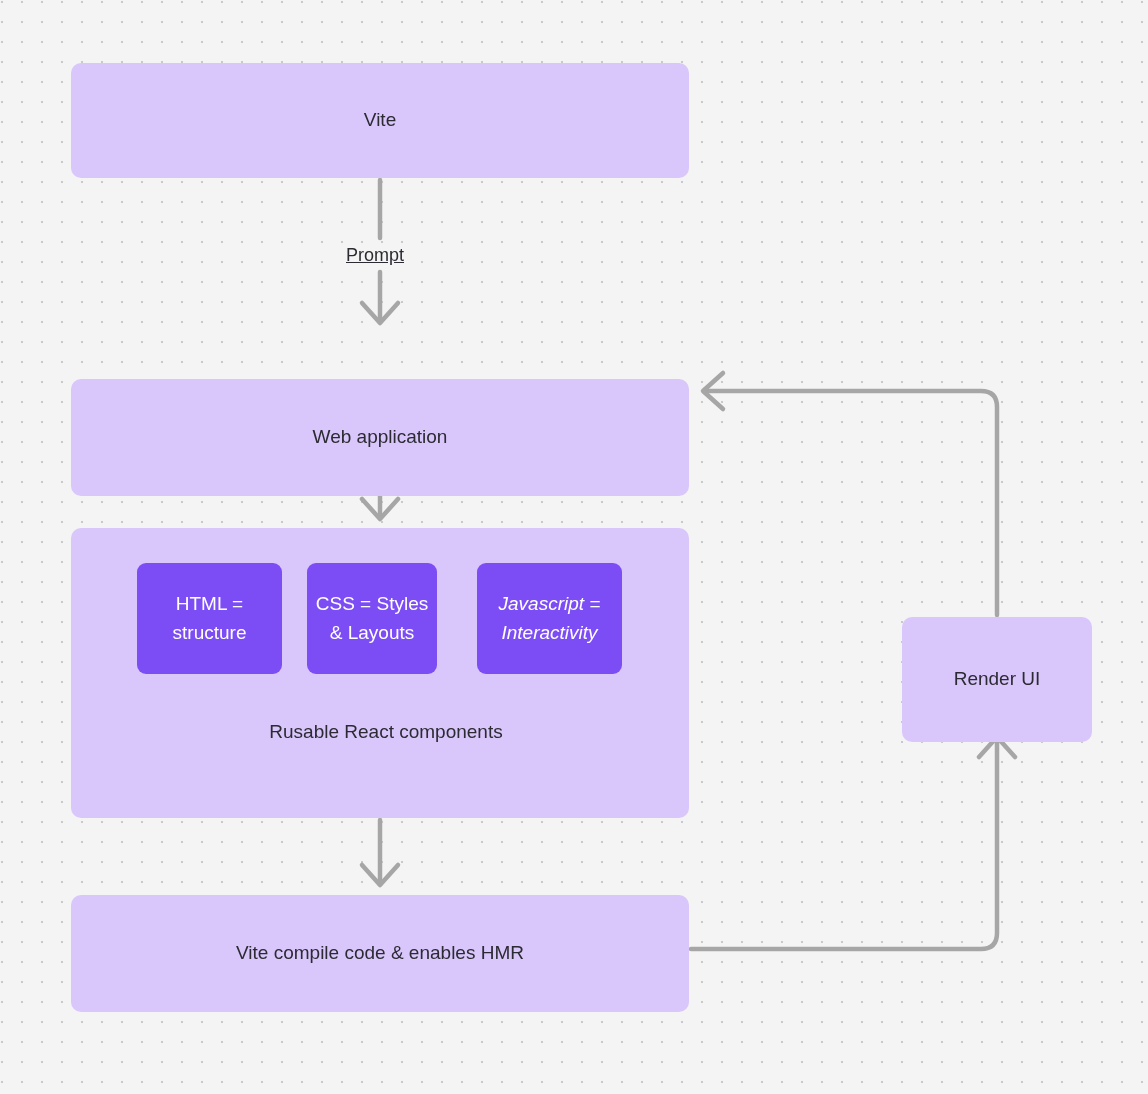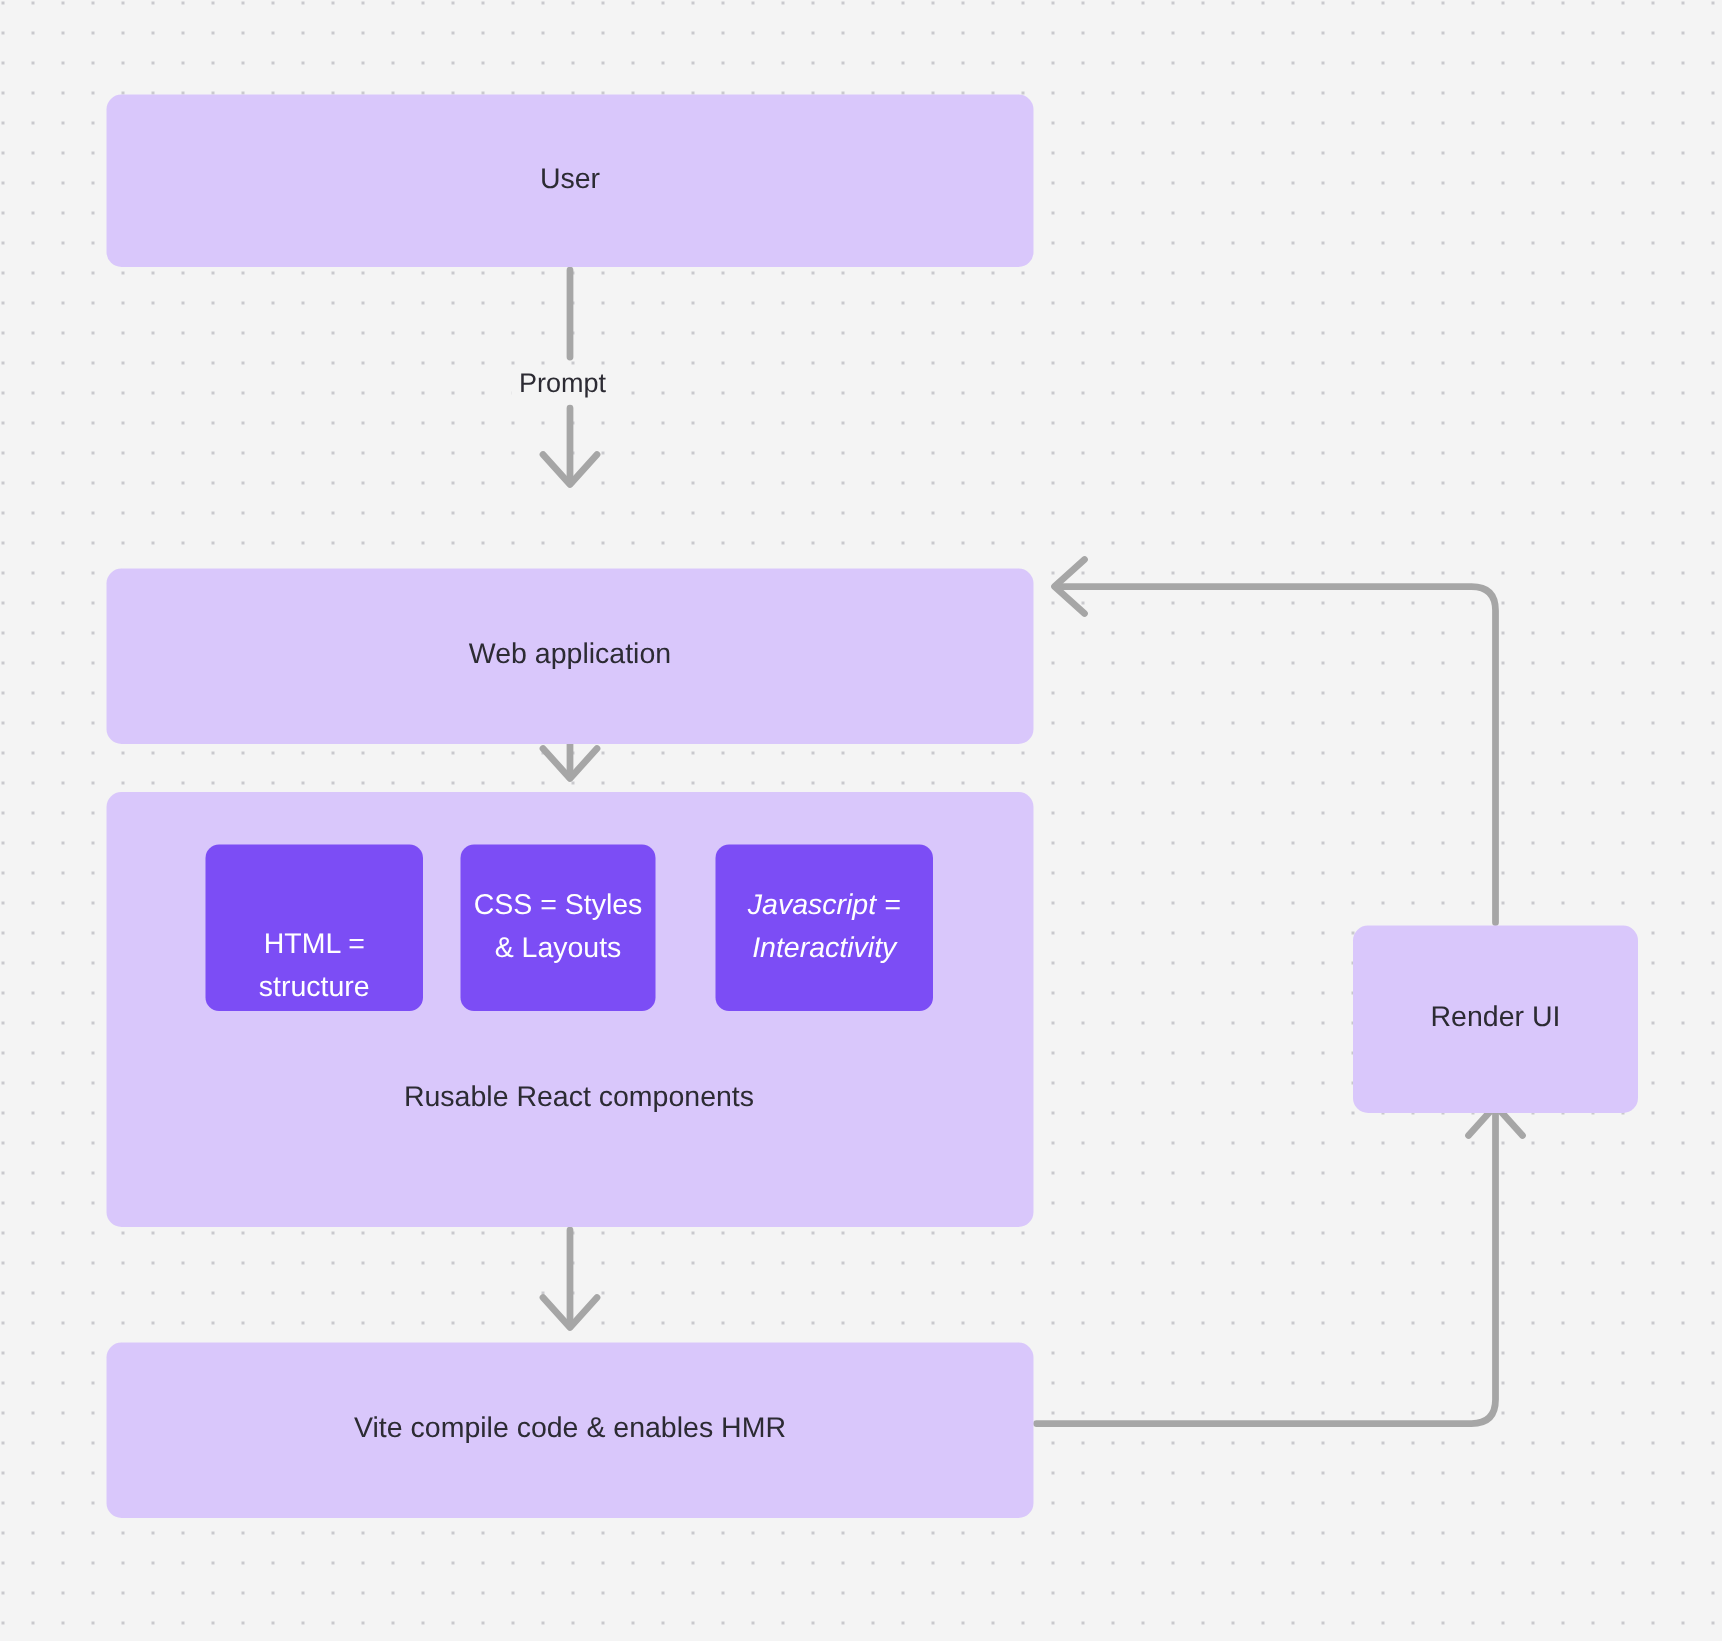--- a/index.html
+++ b/index.html
@@ -90,32 +90,32 @@
       <path d="M979,757 L997,737 L1015,757" stroke="#a6a6a6" stroke-width="4.5" fill="none" stroke-linecap="round" stroke-linejoin="round"></path>
     </g>
 
     <g>
       <path d="M997,615 L997,407 Q997,391 981,391 L708,391" stroke="#a6a6a6" stroke-width="4.5" fill="none" stroke-linecap="round" stroke-linejoin="round"></path>
       <path d="M723,373 L703,391 L723,409" stroke="#a6a6a6" stroke-width="4.5" fill="none" stroke-linecap="round" stroke-linejoin="round"></path>
     </g>
   </svg>
 
   <div class="node node-lilac" style="left:71px; top:63px; width:618px; height:115px;">
-    <span class="node-label">User</span>
+    <span class="node-label">Vite</span>
   </div>
 
   <div class="node node-lilac" style="left:71px; top:333px; width:618px; height:117px;margin-top:46px;">
     <span class="node-label">Web application</span>
   </div>
 
   <div class="node node-lilac" style="left:71px; top:528px; width:618px; height:290px; display:block;">
     <span class="node-label" style="position:absolute; left:0; top:190px; width:618px; text-align:center; display:block;">Rusable React components</span>
   </div>
 
-  <div class="node node-violet" style="left:137px; top:563px; width:145px; height:111px;align-items:flex-end;">
+  <div class="node node-violet" style="left:137px; top:563px; width:145px; height:111px;">
     <span class="node-label">HTML =
 structure</span>
   </div>
 
   <div class="node node-violet" style="left:307px; top:563px; width:130px; height:111px;">
     <span class="node-label">CSS = Styles
 &amp; Layouts</span>
   </div>
 
   <div class="node node-violet" style="left:477px; top:563px; width:145px; height:111px;font-style:italic;">
@@ -124,15 +124,15 @@
   </div>
 
   <div class="node node-lilac" style="left:71px; top:895px; width:618px; height:117px;">
     <span class="node-label">Vite compile code &amp; enables HMR</span>
   </div>
 
   <div class="node node-lilac" style="left:902px; top:617px; width:190px; height:125px;justify-content:center;">
     <span class="node-label">Render UI</span>
   </div>
 
-  <div class="edge-label" style="left:341px; top:245px;">Prompt</div>
+  <div class="edge-label" style="left:341px; top:245px;text-decoration:underline;">Prompt</div>
 
 </div>
 
 </body></html>

